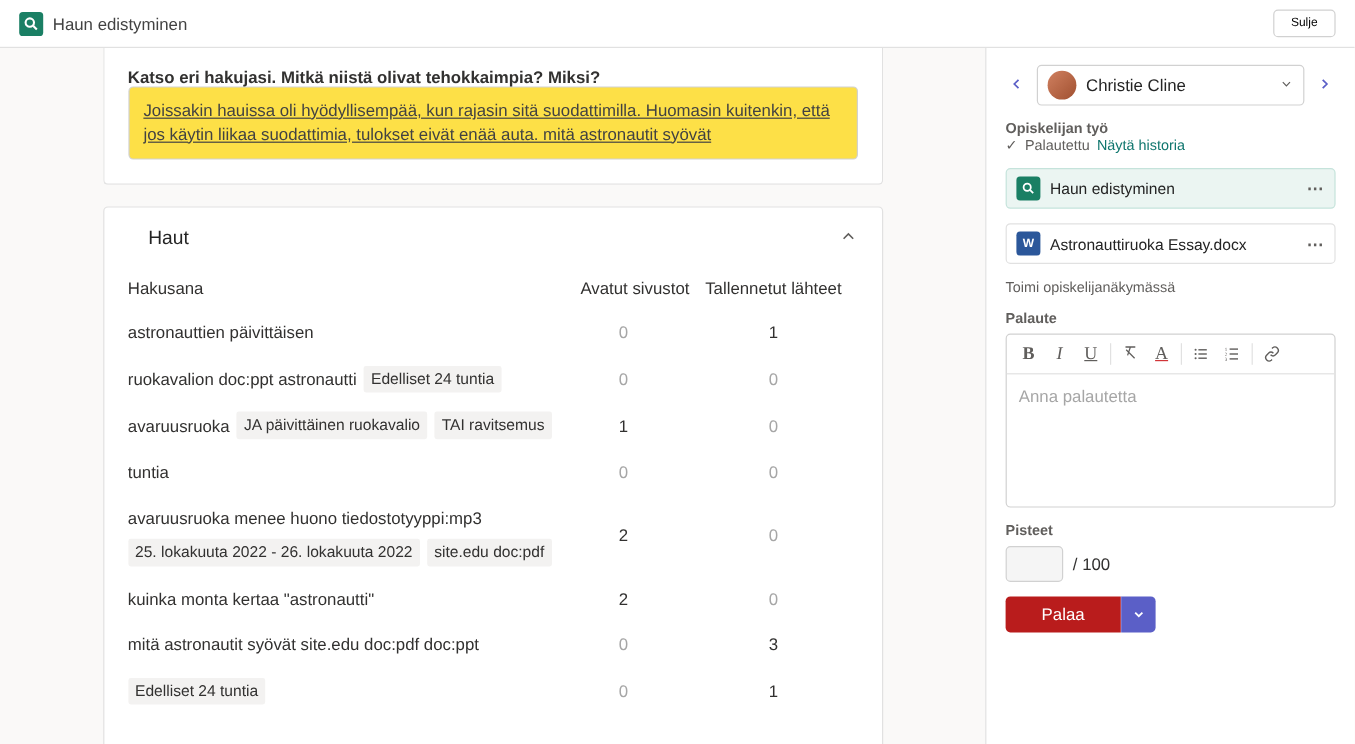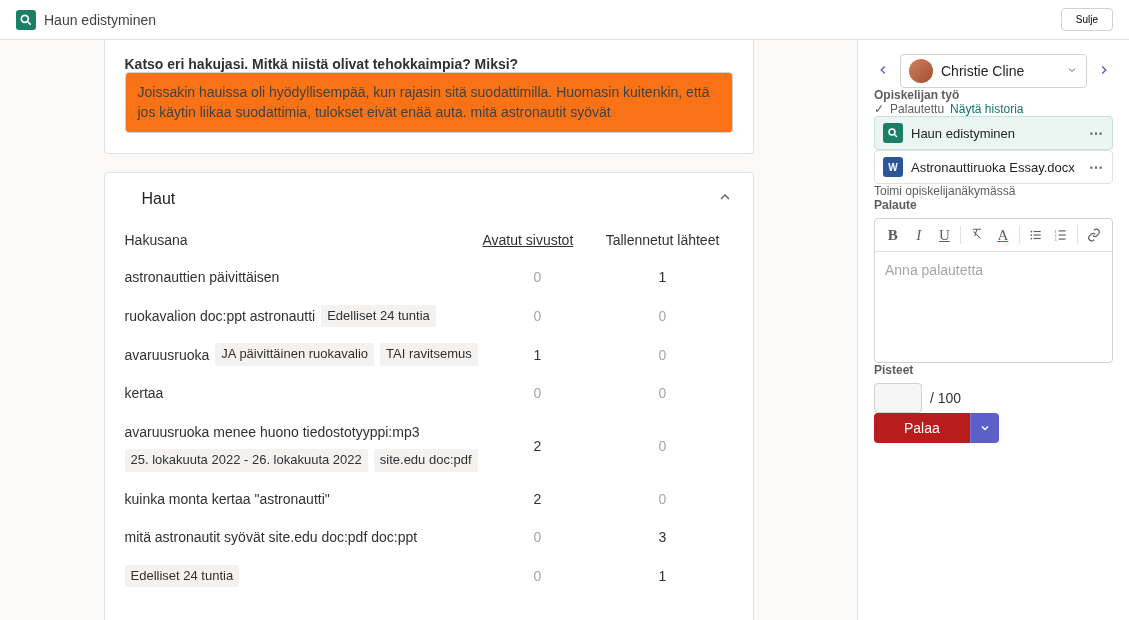--- a/index.html
+++ b/index.html
@@ -9,38 +9,38 @@
   .topbar-left { display: flex; align-items: center; gap: 8px; }
   .app-icon { width: 20px; height: 20px; background: #1a7f64; border-radius: 3px; display: flex; align-items: center; justify-content: center; color: #fff; }
   .app-icon svg { width: 14px; height: 14px; }
   .app-title { font-size: 14px; font-weight: 400; color: #424242; }
   .close-btn { border: 1px solid #d1d1d1; background: #fff; border-radius: 4px; padding: 5px 14px; font-size: 10px; cursor: pointer; }
   .body { flex: 1; display: flex; overflow: hidden; background: #faf9f8; }
   .main { flex: 1; overflow: auto; padding: 0 24px 24px; display: flex; justify-content: center; }
   .main-inner { width: 650px; }
   .prompt-card { background: #fff; border: 1px solid #e1e1e1; border-radius: 4px; padding: 16px 20px 20px; margin-bottom: 18px; margin-top: 0; }
   .prompt-q { font-size: 14px; color: #323130; margin-bottom: 0; font-weight: 600;}
-  .answer-box { border: 1px solid #d1d1d1; border-radius: 4px; padding: 10px 12px; font-size: 14px; color: #424242; background: #f97316; line-height: 1.4; }
+  .answer-box { border: 1px solid #d1d1d1; border-radius: 4px; padding: 10px 12px; font-size: 14px; color: #424242; background: #fde047; line-height: 1.4; text-decoration: underline; }
   .haut-card { background: #fff; border: 1px solid #e1e1e1; border-radius: 4px; padding: 16px 20px 20px; }
   .haut-header { display: flex; justify-content: space-between; align-items: center; margin-bottom: 20px; margin-left: 17px; }
   .haut-title { font-size: 16px; font-weight: 400; }
   .chev { cursor: pointer; color: #605e5c; }
   .table-head { display: flex; color: #323130; font-size: 14px; padding: 4px 0 10px; }
   .col-term { flex: 1; }
-  .col-sites { width: 110px; text-align: left; text-decoration: underline; }
+  .col-sites { width: 110px; text-align: right; }
   .col-saved { width: 140px; text-align: center; }
   .row { display: flex; align-items: center; padding: 8px 0; font-size: 14px; }
   .row .term { flex: 1; display: flex; flex-wrap: wrap; gap: 6px; align-items: center; line-height: 1.6; }
   .row .term .plain { color: #323130; }
   .row .term .chip { background: #f3f2f1; border-radius: 2px; padding: 1px 6px; color: #323130; font-size: 13px; }
   .row .sites { width: 110px; text-align: center; color: #a6a6a6; }
   .row .saved { width: 140px; text-align: center; color: #a6a6a6; }
   .row .nonzero { color: #323130; }
   
-  .sidebar { width: 272px; border-left: 1px solid #e1e1e1; background: #fff; padding: 14px 16px; display: flex; flex-direction: column; overflow: auto; }
+  .sidebar { width: 308px; border-left: 1px solid #e1e1e1; background: #fff; padding: 14px 16px; display: flex; flex-direction: column; gap: 12px; overflow: auto; }
   .student-nav { display: flex; align-items: center; gap: 8px; }
   .nav-arrow { color: #5b5fc7; cursor: pointer; padding: 2px; }
   .student-pill { flex: 1; border: 1px solid #d1d1d1; border-radius: 4px; display: flex; align-items: center; padding: 4px 8px; gap: 8px; }
   .avatar { width: 24px; height: 24px; border-radius: 50%; background: linear-gradient(135deg,#d08060,#a05030); }
   .student-name { flex: 1; font-size: 14px; }
   .pill-chev { color: #605e5c; }
   .section-label { font-size: 12px; color: #605e5c; font-weight: 600; }
   .status-row { display: flex; align-items: center; gap: 6px; font-size: 12px; color: #605e5c; }
   .status-row .check { color: #605e5c; }
   .history-link { color: #0f766e; cursor: pointer; }
@@ -123,21 +123,21 @@
                 <div class="term">
                   <span class="plain">avaruusruoka</span>
                   <span class="chip">JA päivittäinen ruokavalio</span>
                   <span class="chip">TAI ravitsemus</span>
                 </div>
                 <div class="sites nonzero">1</div>
                 <div class="saved">0</div>
               </div>
               <div class="row">
                 <div class="term">
-                  <span class="plain">kertaa</span>
+                  <span class="plain">tuntia</span>
                 </div>
                 <div class="sites">0</div>
                 <div class="saved">0</div>
               </div>
               <div class="row">
                 <div class="term">
                   <span class="plain">avaruusruoka menee huono tiedostotyyppi:mp3</span>
                   <span class="chip">25. lokakuuta 2022 - 26. lokakuuta 2022</span>
                   <span class="chip">site.edu doc:pdf</span>
                 </div>

